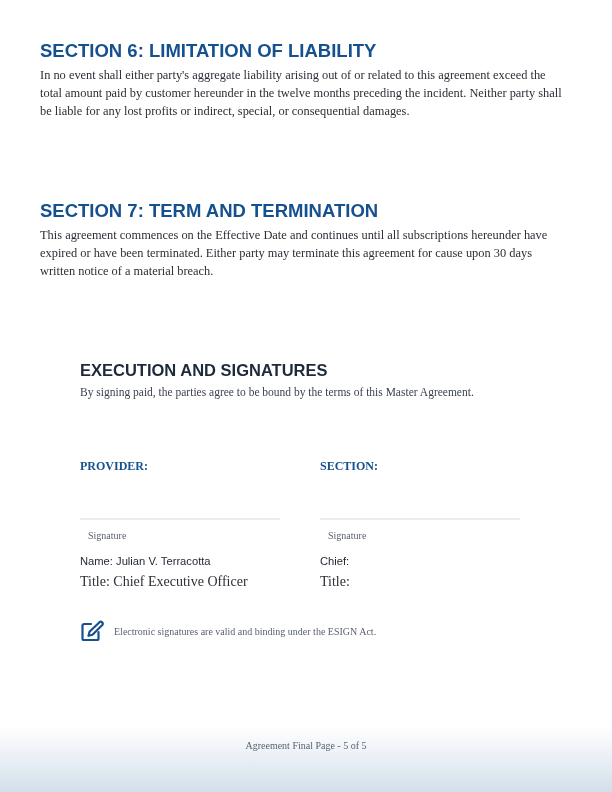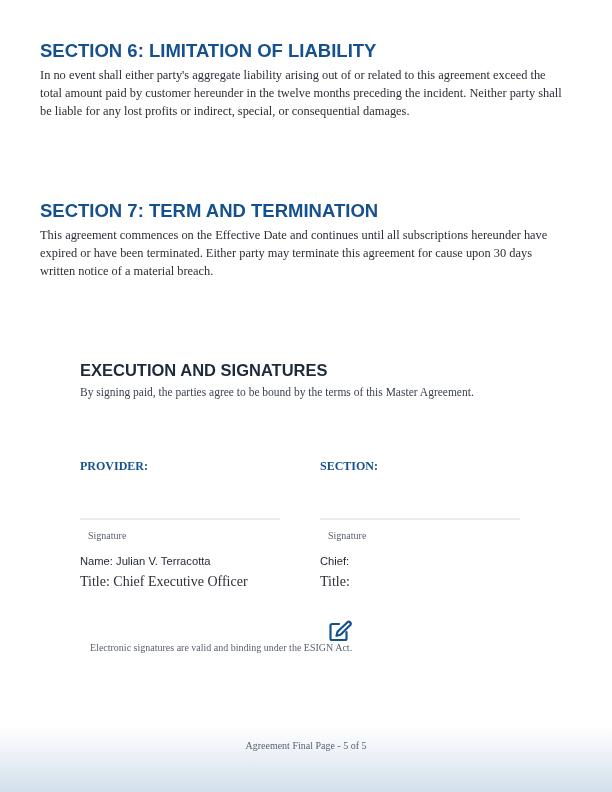--- a/index.html
+++ b/index.html
@@ -50,21 +50,21 @@
   .party-name {
     position: absolute; top: 97px; left: 0; white-space: nowrap;
     font-family: "Liberation Sans", sans-serif; font-weight: normal;
     font-size: 11.2px; color: #1e2530;
   }
   .party-title {
     position: absolute; top: 116px; left: 0; white-space: nowrap;
     font-family: "Liberation Serif", serif; font-size: 14px; color: #2b2f36;
   }
 
-  .esign { position: absolute; left: 80px; top: 620px; display: flex; align-items: flex-end; flex-direction: column; }
+  .esign { position: absolute; left: 80px; top: 620px; display: flex; align-items: center; }
   .esign-icon { width: 24px; height: 22px; display: inline-block; }
   .esign-text {
     margin-left: 10px; font-family: "Liberation Serif", serif;
     font-size: 10px; color: #5a6270;
   }
 
   .footer {
     position: absolute; left: 0; top: 726px; width: 612px; height: 66px;
     background: linear-gradient(to bottom, #ffffff 0%, #eef2f7 40%, #d2dfeb 100%);
   }

